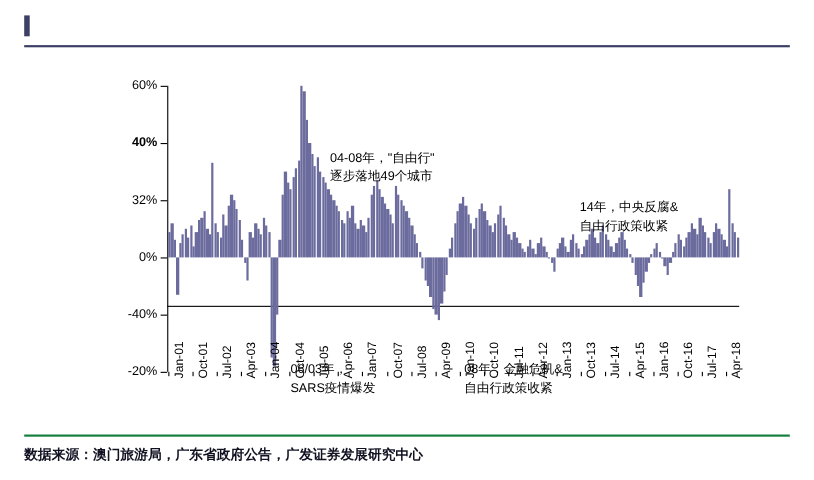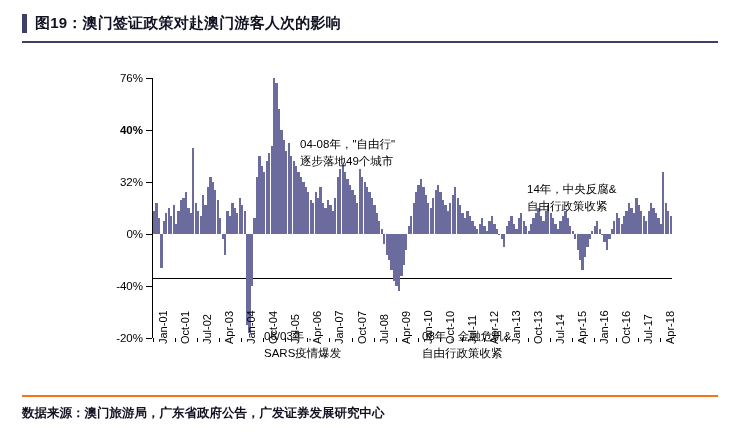--- a/index.html
+++ b/index.html
@@ -33,21 +33,21 @@
     font-weight:bold;
     color:#111122;
     letter-spacing:0.2px;
     white-space:nowrap;
   }
   .footer-bar{
     position:absolute;
     left:22px;bottom:14px;
     width:696px;
     padding-top:8px;
-    border-top:2px solid #f97316;
+    border-top:2px solid #15803d;
   }
   .footer-text{
     font-size:12.5px;
     font-weight:bold;
     color:#111122;
     white-space:nowrap;
   }
   .plot-wrap{
     position:absolute;
     left:22px;top:58px;
@@ -121,21 +121,20 @@
   .ann-3{left:400px;top:270px;}
   .ann-4{left:505px;top:123px;}
 </style>
 </head>
 <body>
 
 <div class="figure">
 
   <div class="title-bar">
     <div class="title-accent"></div>
-    <div class="title-text">图19：澳门签证政策对赴澳门游客人次的影响</div>
   </div>
 
   <div class="plot-wrap">
     <div class="plot" id="plot">
       <div class="axis-line yaxis"></div>
       <div class="axis-line zeroline"></div>
       <div class="bars" id="bars">
           <div class="bar" style="left: 0px; top: 132.6px; height: 23.4px; width: 2.25226px; background: rgb(107, 107, 158);"></div>
           <div class="bar" style="left: 2.44811px; top: 124.8px; height: 31.2px; width: 2.25226px; background: rgb(107, 107, 158);"></div>
           <div class="bar" style="left: 4.89623px; top: 140.4px; height: 15.6px; width: 2.25226px; background: rgb(107, 107, 158);"></div>
@@ -353,21 +352,21 @@
         <div class="ylabel" style="top: 260px;">-20%</div>
         <div class="ytick" style="top: 208px;"></div>
         <div class="ylabel" style="top: 208px;">-40%</div>
         <div class="ytick" style="top: 156px;"></div>
         <div class="ylabel" style="top: 156px;">0%</div>
         <div class="ytick" style="top: 104px;"></div>
         <div class="ylabel" style="top: 104px;">32%</div>
         <div class="ytick" style="top: 52px;"></div>
         <div class="ylabel" style="top: 52px; font-weight: bold;">40%</div>
         <div class="ytick" style="top: 0px;"></div>
-        <div class="ylabel" style="top: 0px;">76%</div>
+        <div class="ylabel" style="top: 0px;">60%</div>
       </div>
     <div class="xlabels" id="xlabels">
         <div class="xtick" style="left: 1.22406px;"></div>
         <div class="xlab" style="left: 5.22406px; top: 2px;">Jan-01</div>
         <div class="xtick" style="left: 23.2571px;"></div>
         <div class="xlab" style="left: 27.2571px; top: 2px;">Oct-01</div>
         <div class="xtick" style="left: 45.2901px;"></div>
         <div class="xlab" style="left: 49.2901px; top: 2px;">Jul-02</div>
         <div class="xtick" style="left: 67.3231px;"></div>
         <div class="xlab" style="left: 71.3231px; top: 2px;">Apr-03</div>

